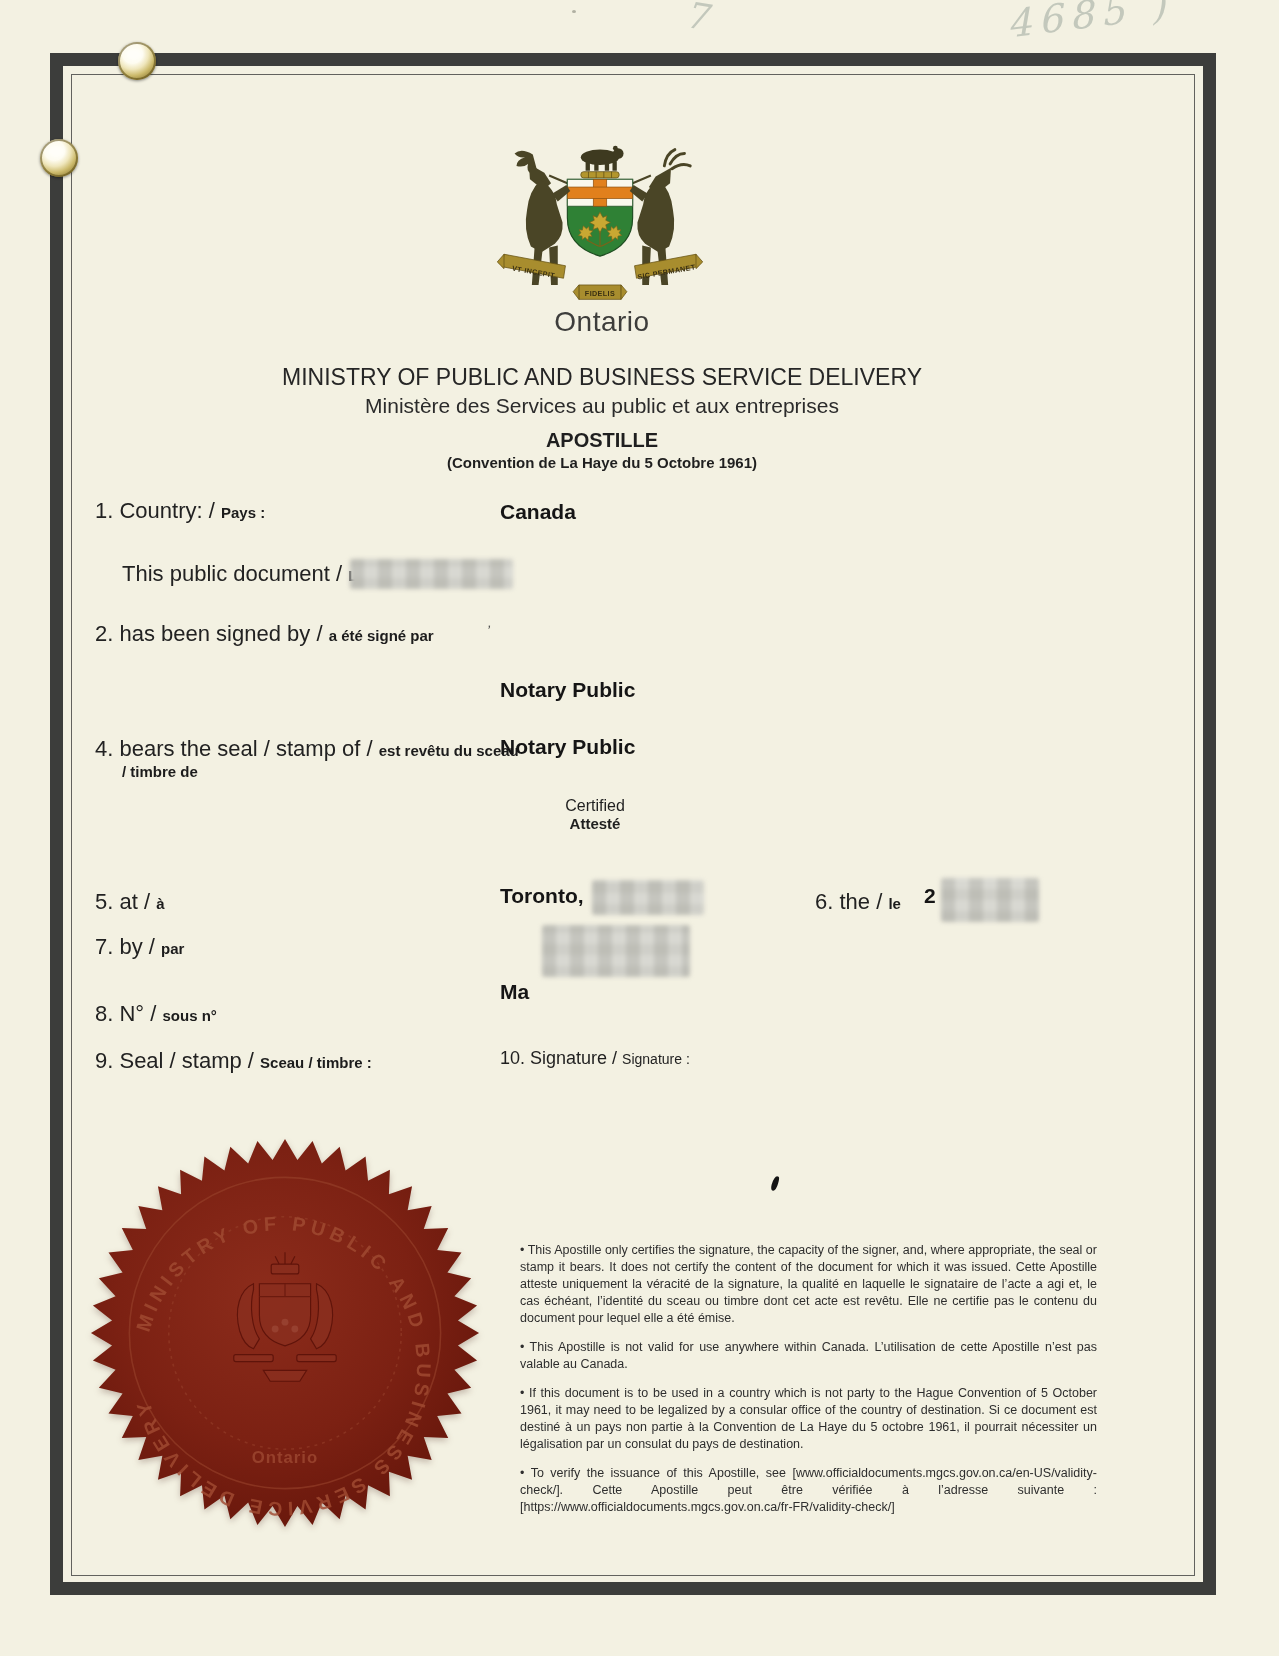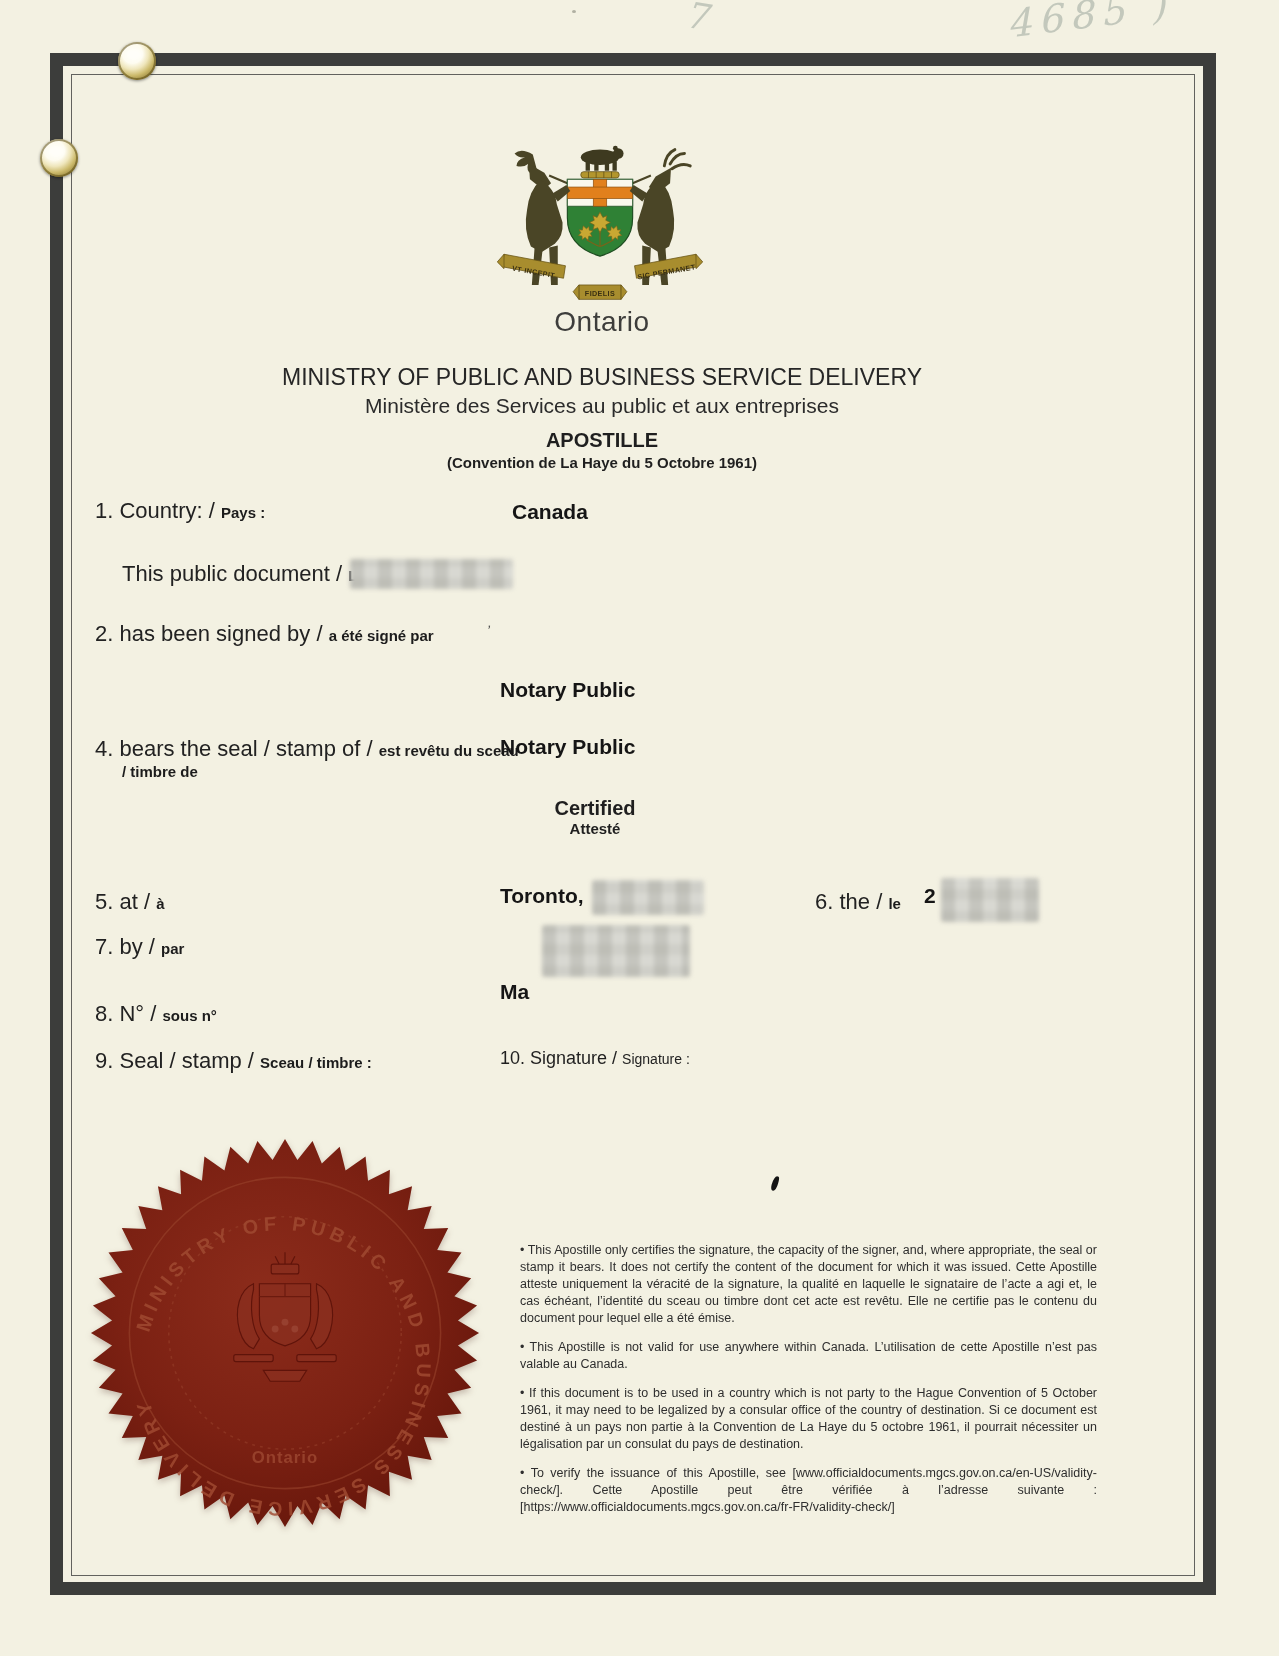--- a/index.html
+++ b/index.html
@@ -33,21 +33,21 @@
   .convention{top:454px;font-size:15px;font-weight:bold;}
   .motto{font-size:7.5px;font-weight:bold;fill:#3a3012;letter-spacing:.4px;text-anchor:middle;
     font-family:"Liberation Sans",sans-serif;}
   
   .row{position:absolute;left:95px;}
   .en{font-size:22px;color:#222;}
   .fr{font-size:15px;font-weight:bold;color:#1c1c1c;}
   .value{position:absolute;font-size:21px;font-weight:bold;color:#151515;white-space:nowrap;}
   .hang{padding-left:27px;text-indent:-27px;line-height:1.2;}
   .certified-block{position:absolute;left:500px;top:797px;width:190px;text-align:center;}
-  .certified-en{font-size:20px;font-weight:bold;}
+  .certified-en{font-size:16px;font-weight:normal;}
   .certified-fr{font-size:15px;font-weight:bold;}
   .sig-en{font-size:18px;font-weight:normal;}
   .sig-fr{font-size:14px;color:#222;}
   
   .redact{position:absolute;border-radius:3px;background:#d6d6d0;
     background-image:
       repeating-linear-gradient(90deg, rgba(168,168,160,.40) 0 14px, rgba(216,216,210,.25) 14px 28px),
       repeating-linear-gradient(0deg, rgba(186,186,178,.35) 0 11px, rgba(228,228,222,.2) 11px 22px);
     filter:blur(2px);}
   .pen-mark{position:absolute;width:6px;height:15px;background:#141414;
@@ -146,21 +146,21 @@
   <div class="center-band ontario-word">Ontario</div>
 
   <div class="center-band ministry-en">MINISTRY OF PUBLIC AND BUSINESS SERVICE DELIVERY</div>
   <div class="center-band ministry-fr">Ministère des Services au public et aux entreprises</div>
   <div class="center-band apostille">APOSTILLE</div>
   <div class="center-band convention">(Convention de La Haye du 5 Octobre 1961)</div>
 
   <div class="row" style="top:498px;white-space:nowrap;">
     <span class="en">1. Country: / </span><span class="fr">Pays :</span>
   </div>
-  <span class="value" style="left:500px;top:500px;margin-left:12px;">Canada</span>
+  <span class="value" style="left:500px;top:500px;">Canada</span>
 
   <div class="row" style="left:122px;top:561px;white-space:nowrap;">
     <span class="en">This public document / </span><span class="fr">Le p</span>
   </div>
   <div class="redact" style="left:350px;top:559px;width:163px;height:30px;"></div>
 
   <div class="row" style="top:621px;white-space:nowrap;">
     <span class="en">2. has been signed by / </span><span class="fr">a été signé par</span>
   </div>
   <span class="tiny-mark" style="left:487px;top:622px;transform:rotate(10deg);">’</span>

